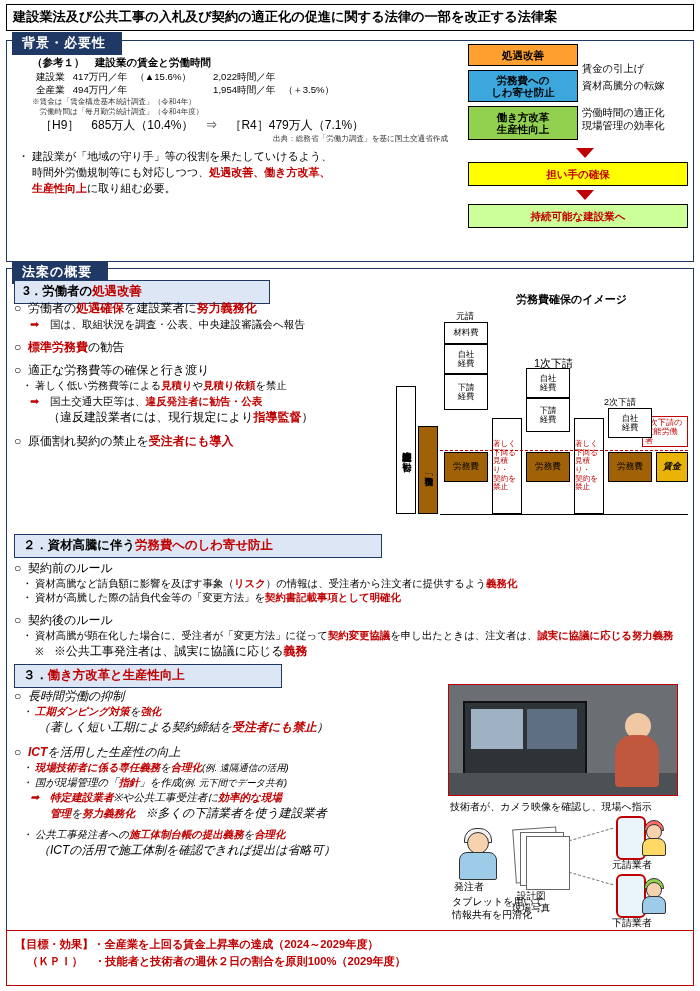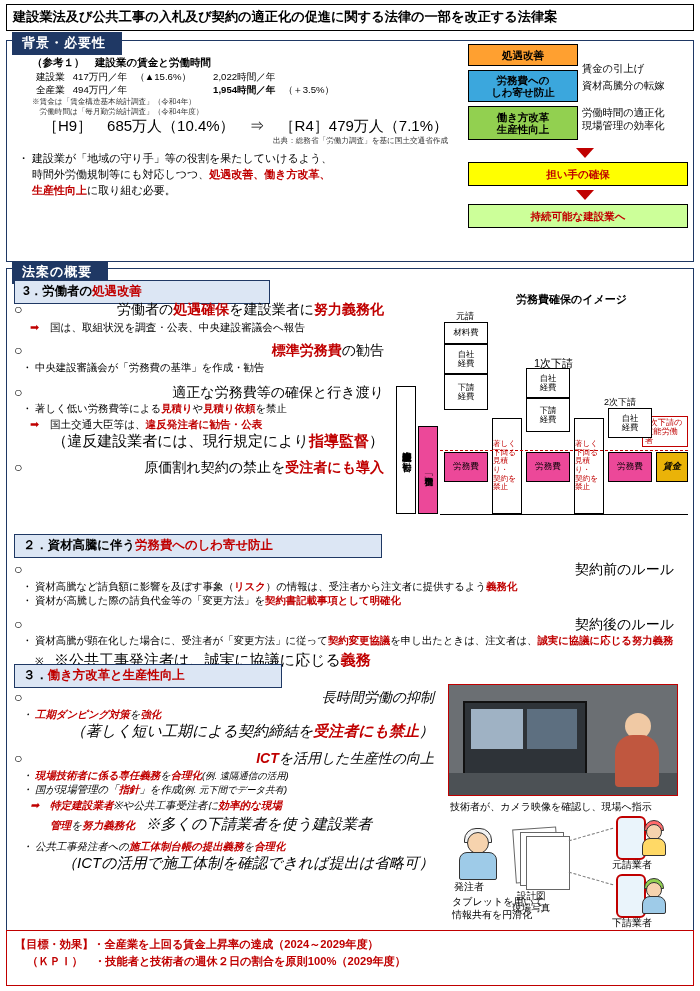--- a/index.html
+++ b/index.html
@@ -37,21 +37,21 @@
 
   
   .bg-box{
     position:absolute;left:6px;top:40px;width:688px;height:222px;
     border:1.5px solid #1f3864;box-sizing:border-box;
   }
   .bg-left{position:absolute;left:18px;top:52px;width:430px;}
   .bullet{position:relative;padding-left:14px;line-height:1.45;}
   .bullet:before{content:"・";position:absolute;left:0;top:0;}
   .redb{color:#c00000;font-weight:bold;}
-  .sm{font-size:15px;text-align:right;}
+  .sm{font-size:12px;}
   .xsm{font-size:7.6px;color:#333;}
   .ref-title{font-weight:bold;font-size:10.5px;}
   table.ref{border-collapse:collapse;font-size:9.6px;margin-top:1px;}
   table.ref td{padding:0 4px;white-space:nowrap;}
 
   
   .fbox{
     position:absolute;text-align:center;font-weight:bold;
     border:1px solid #000;font-size:10.5px;
     display:flex;align-items:center;justify-content:center;
@@ -74,36 +74,36 @@
     position:absolute;left:6px;top:268px;width:688px;height:700px;
     border:1.5px solid #1f3864;box-sizing:border-box;
   }
   .sub-head{
     position:absolute;
     background:#dce6f4;border:1.2px solid #1f3864;
     font-weight:bold;font-size:12.4px;
     padding:2px 8px 3px 8px;
     box-sizing:border-box;
   }
-  .circ{position:relative;padding-left:14px;font-size:14px;line-height:1.4;text-align:right;}
+  .circ{position:relative;padding-left:14px;font-size:12px;line-height:1.4;}
   .circ:before{content:"○";position:absolute;left:0;top:0;}
   .dash{position:relative;padding-left:13px;font-size:10.4px;line-height:1.4;}
   .dash:before{content:"・";position:absolute;left:0;top:0;}
   .arrw{position:relative;padding-left:20px;font-size:10.6px;line-height:1.4;}
   .arrw:before{content:"➡";position:absolute;left:0;top:0;color:#c00000;font-size:11px;}
 
   
   .s1{position:absolute;left:14px;top:300px;width:370px;}
 
   
   .diagram{position:absolute;left:396px;top:290px;width:292px;height:236px;}
   .dg-title{position:absolute;font-weight:bold;font-size:11px;}
   .cell{border:1px solid #000;box-sizing:border-box;display:flex;align-items:center;justify-content:center;line-height:1.1;}
   .c-white{background:#fff;}
-  .c-pink{background:#ec4899;}
+  .c-pink{background:#a16207;}
   .c-red{background:#eab308;font-style:italic;}
   .vert{
     writing-mode:vertical-rl;text-orientation:upright;
   }
   .note-red{color:#c00000;font-size:8.2px;}
 
   
   .s2{position:absolute;left:14px;top:560px;width:660px;}
 
   
@@ -163,21 +163,21 @@
               <td>建設業</td>
               <td>417万円／年</td>
               <td>（▲15.6%）</td>
               <td style="padding-left:18px;">2,022時間／年</td>
               <td></td>
             </tr>
         <tr>
               <td>全産業</td>
               <td>494万円／年</td>
               <td></td>
-              <td style="padding-left:18px;font-weight:bold;">1,954時間／年</td>
+              <td style="padding-left:18px;">1,954時間／年</td>
               <td>（＋3.5%）</td>
             </tr>
       </tbody>
         </table>
       <div class="xsm">※賃金は「賃金構造基本統計調査」（令和4年）<br>　労働時間は「毎月勤労統計調査」（令和4年度）</div>
 
       <div class="sm" style="padding-left:8px;">［H9］　685万人（10.4%）　⇒　［R4］479万人（7.1%）</div>
       <div class="xsm" style="text-align:right;">出典：総務省「労働力調査」を基に国土交通省作成</div>
     </div>
 
@@ -210,21 +210,20 @@
 
   <div class="sub-head" style="left:14px;top:280px;width:256px;">
     <span style="color:#000;">3．労働者の</span><span style="color:#c00000;">処遇改善</span>
   </div>
 
   <div class="s1">
     <div class="circ">労働者の<span class="redb">処遇確保</span>を建設業者に<span class="redb">努力義務化</span></div>
     <div class="arrw" style="margin-left:16px;">国は、取組状況を調査・公表、中央建設審議会へ報告</div>
 
     <div class="circ" style="margin-top:7px;"><span class="redb">標準労務費</span>の勧告</div>
-    <div class="dash" style="margin-left:8px;">中央建設審議会が「労務費の基準」を作成・勧告</div>
 
     <div class="circ" style="margin-top:7px;">適正な労務費等の確保と行き渡り</div>
     <div class="dash" style="margin-left:8px;">著しく低い労務費等による<span class="redb">見積り</span>や<span class="redb">見積り依頼</span>を禁止</div>
     <div class="arrw" style="margin-left:16px;">国土交通大臣等は、<span class="redb">違反発注者に勧告・公表</span></div>
     <div class="sm" style="margin-left:34px;">（違反建設業者には、現行規定により<span class="redb">指導監督</span>）</div>
 
     <div class="circ" style="margin-top:7px;">原価割れ契約の禁止を<span class="redb">受注者にも導入</span></div>
   </div>
 
   <div class="diagram">

